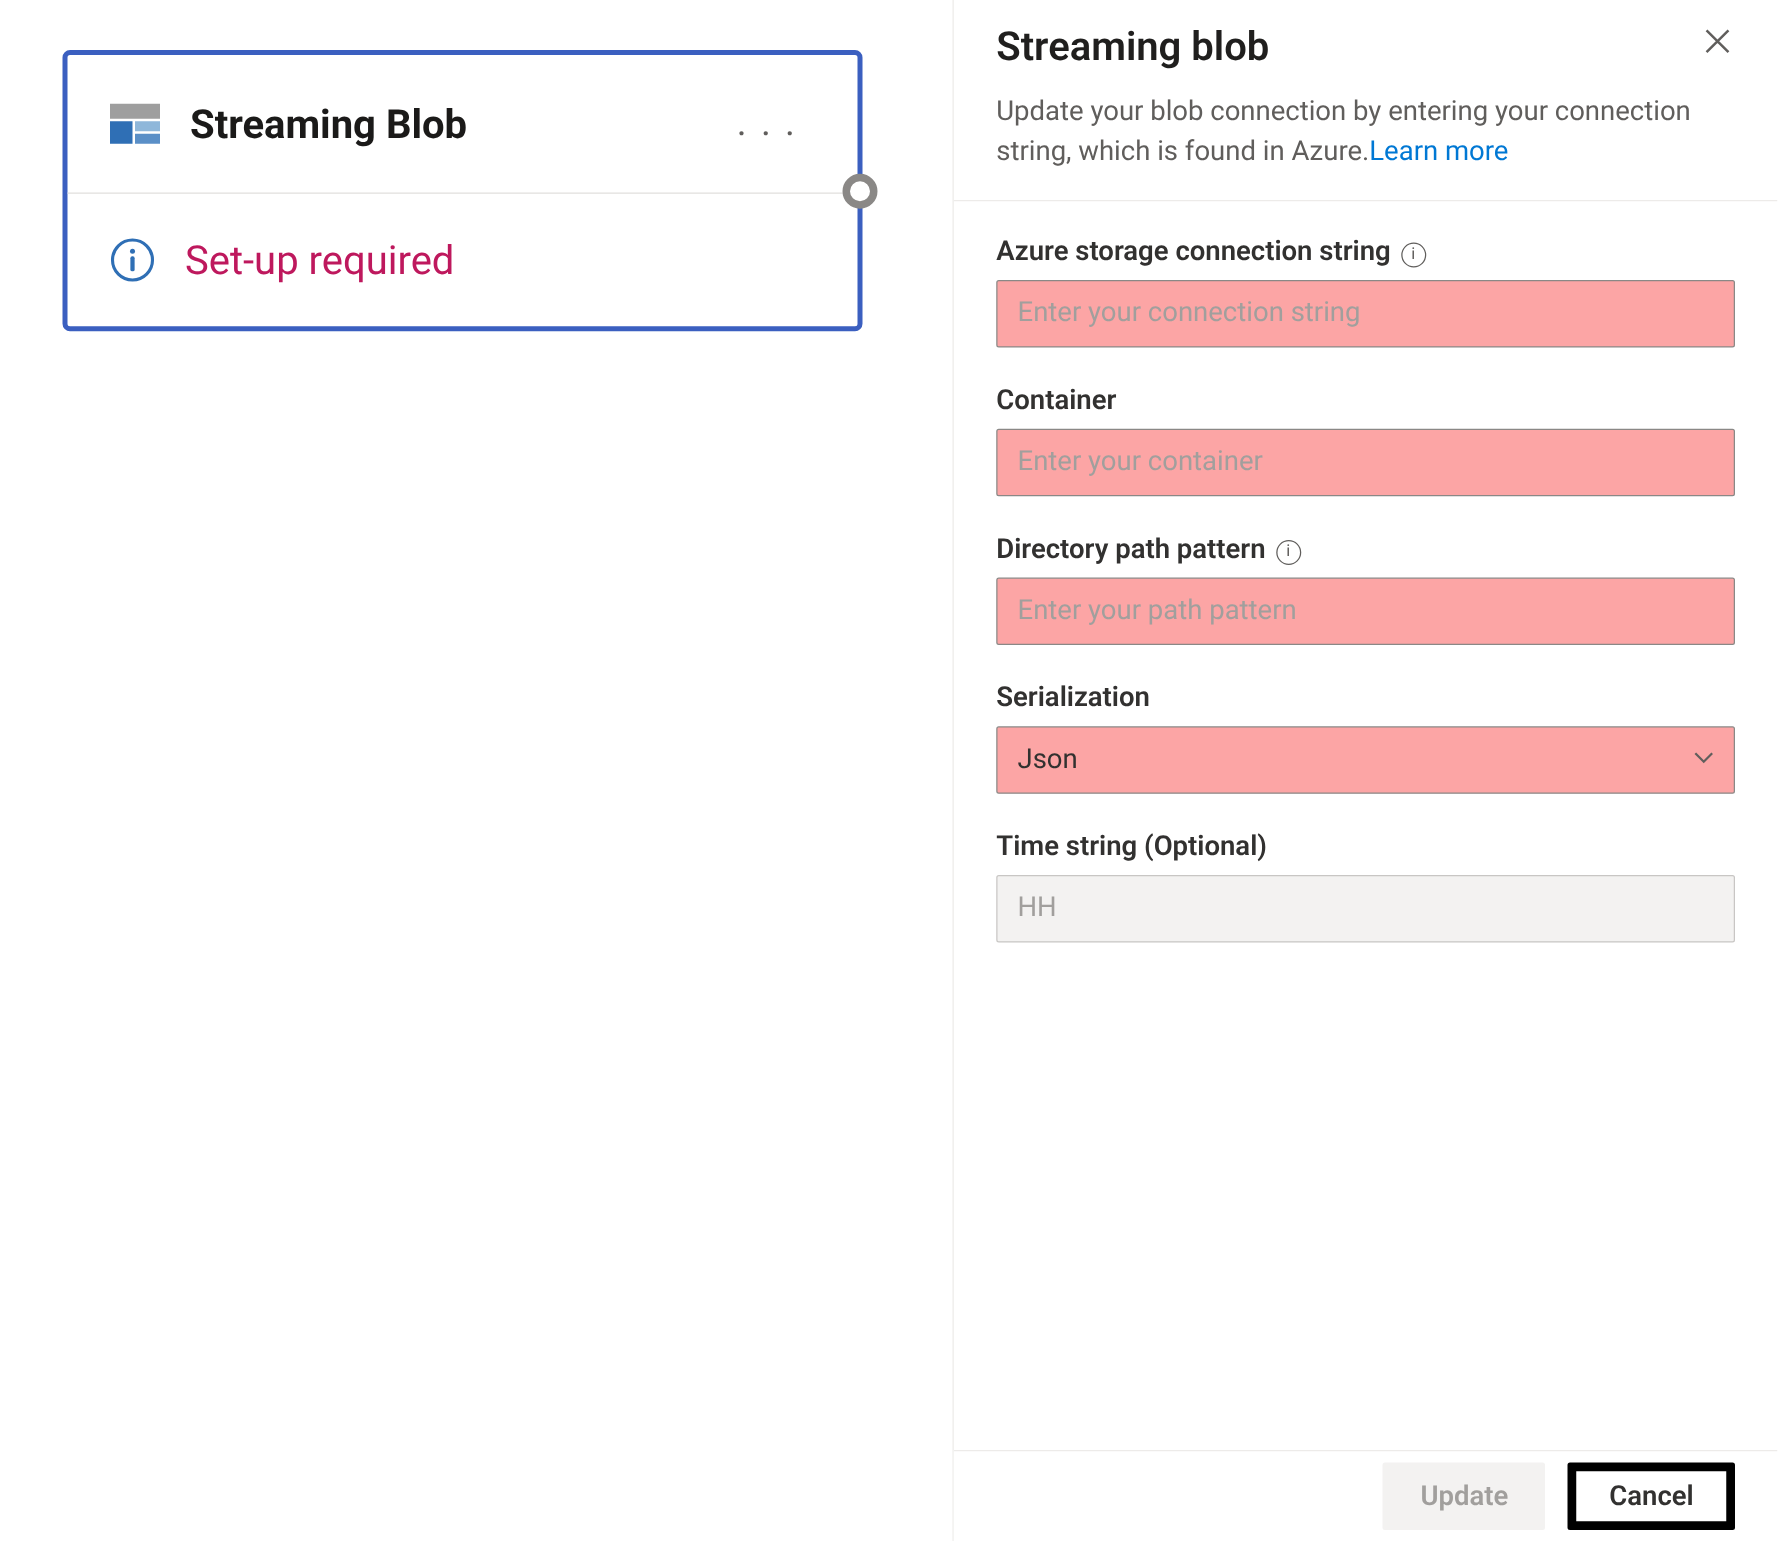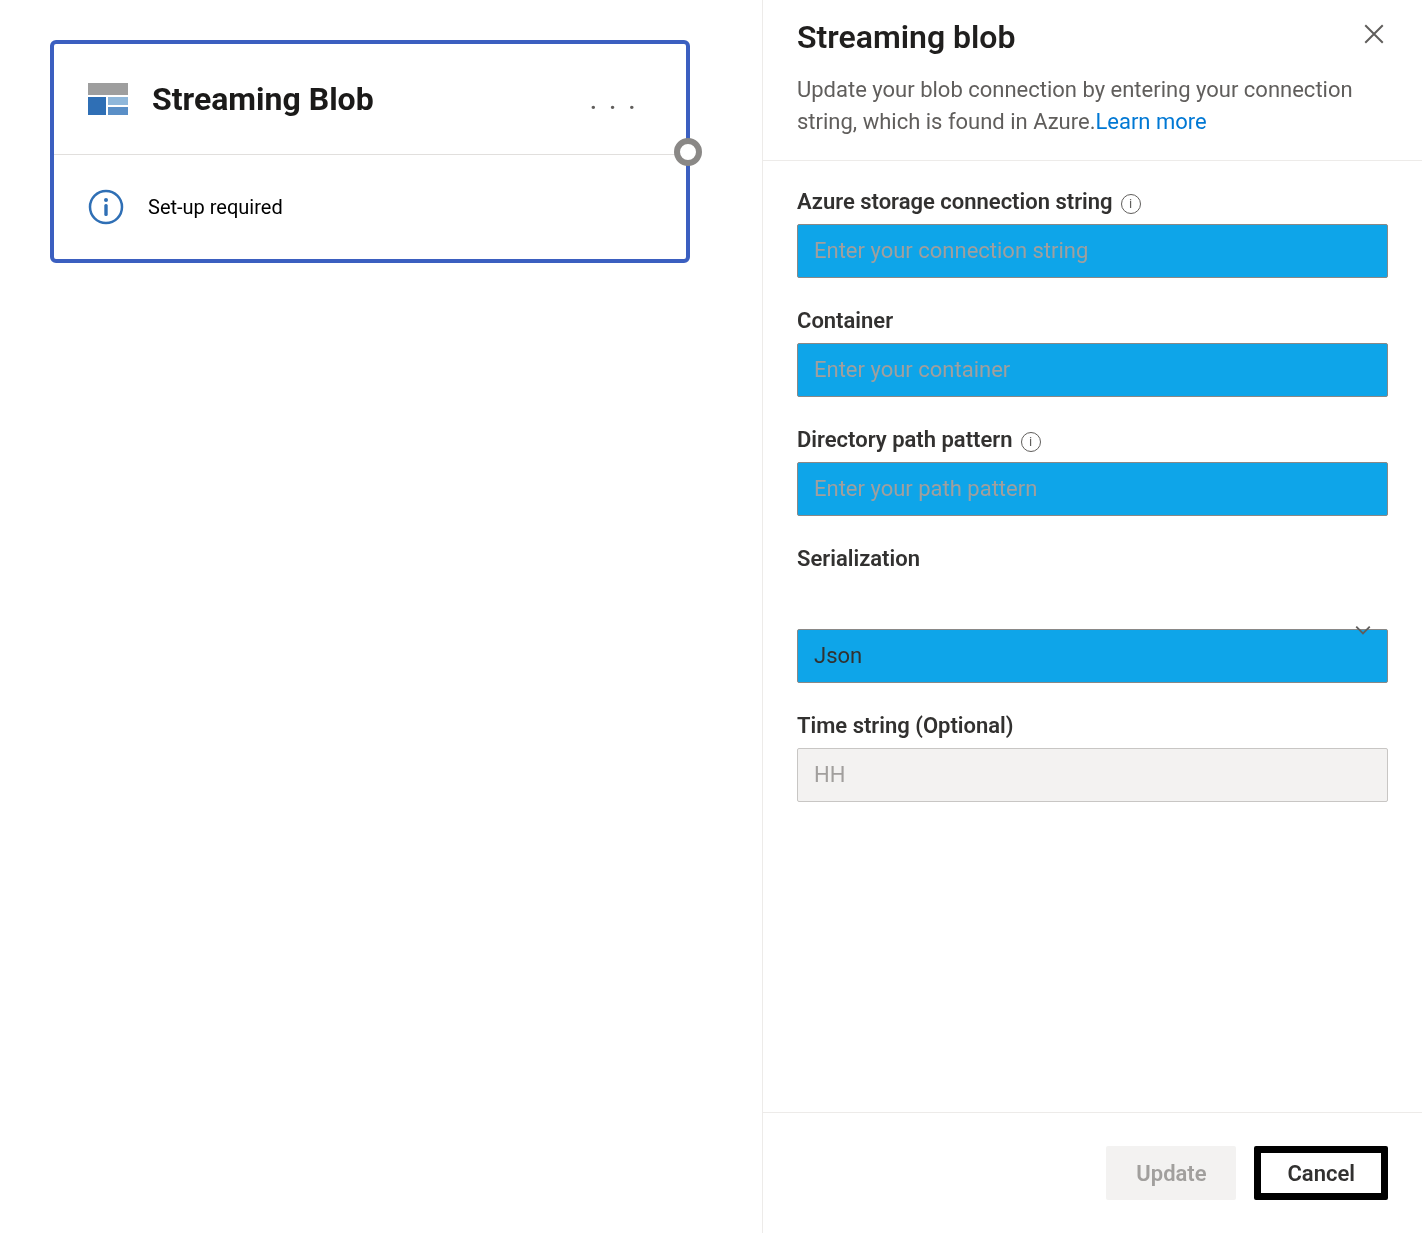--- a/index.html
+++ b/index.html
@@ -61,22 +61,22 @@
     align-items: center;
     padding: 34px 34px;
   }
   .info-icon-circle {
     width: 36px;
     height: 36px;
     margin-right: 24px;
     flex-shrink: 0;
   }
   .node-status {
-    font-size: 20px;
-    color: #000000;
+    font-size: 32px;
+    color: #be185d;
   }
   .port {
     position: absolute;
     width: 28px;
     height: 28px;
     border: 6px solid #8a8886;
     border-radius: 50%;
     background: #ffffff;
     right: -16px;
     top: 50%;
@@ -154,53 +154,52 @@
     line-height: 1;
   }
   .text-input, .select-input {
     width: 100%;
     height: 54px;
     border: 1px solid #8a8886;
     border-radius: 2px;
     padding: 0 16px;
     font-size: 22px;
     color: #323130;
-    background: #0ea5e9;
+    background: #fca5a5;
     outline: none;
     font-family: inherit;
   }
   .text-input::placeholder {
     color: #a19f9d;
   }
   .text-input:disabled {
     background: #f3f2f1;
     border-color: #c8c6c4;
     color: #a19f9d;
   }
   .select-wrap {
     position: relative;
   }
   .select-input {
     appearance: none;
     -webkit-appearance: none;
     padding-right: 24px;
     cursor: pointer;
-    margin-top: 48px;
   }
   .chevron {
     position: absolute;
     right: 16px;
     top: 50%;
     transform: translateY(-50%);
     pointer-events: none;
     color: #605e5c;
   }
   .panel-footer {
     border-top: 1px solid #edebe9;
-    padding: 33px 34px;
+    padding: 9px 34px;
     display: flex;
     justify-content: flex-end;
     gap: 18px;
     position: sticky;
     bottom: 0;
     background: #ffffff;
   }
   .btn {
     height: 54px;
     min-width: 130px;

